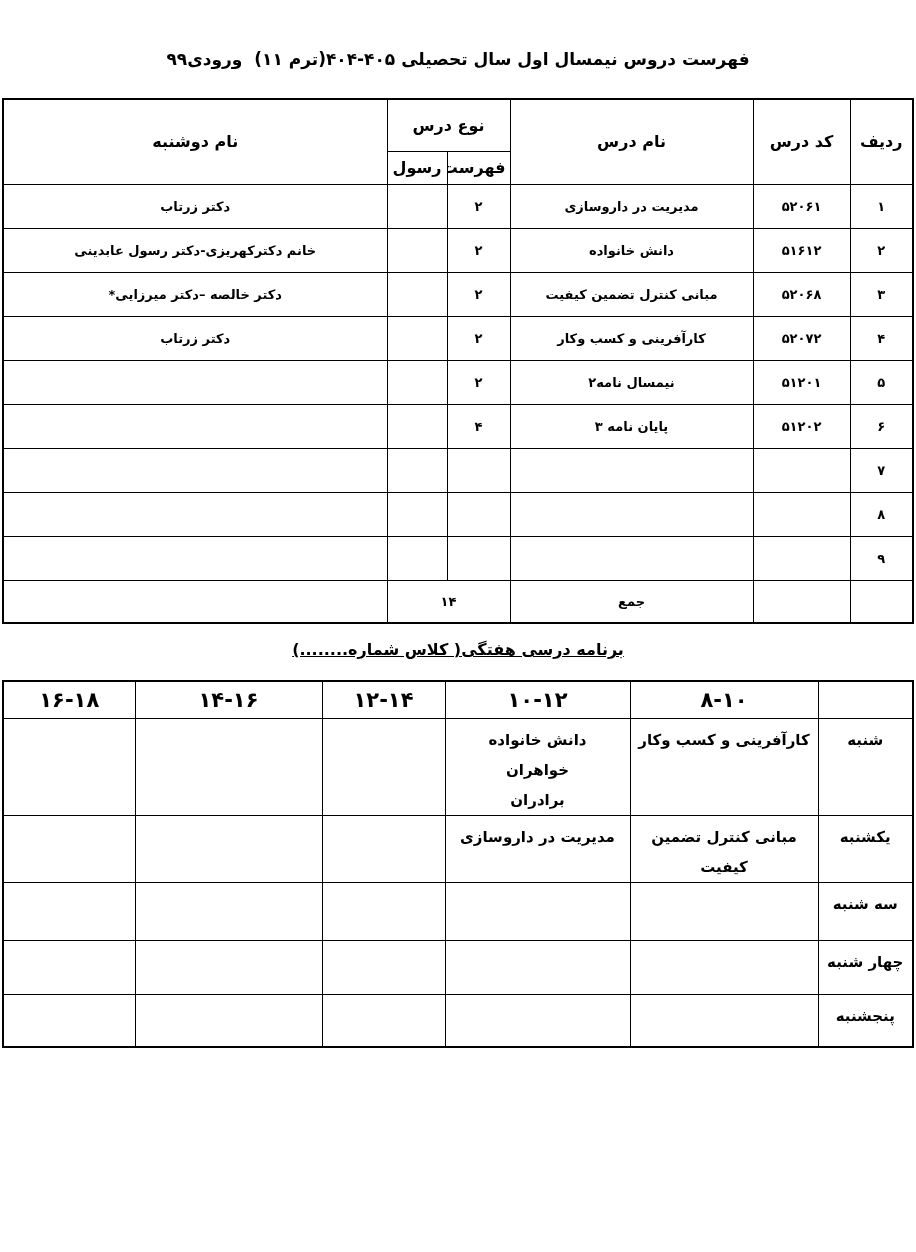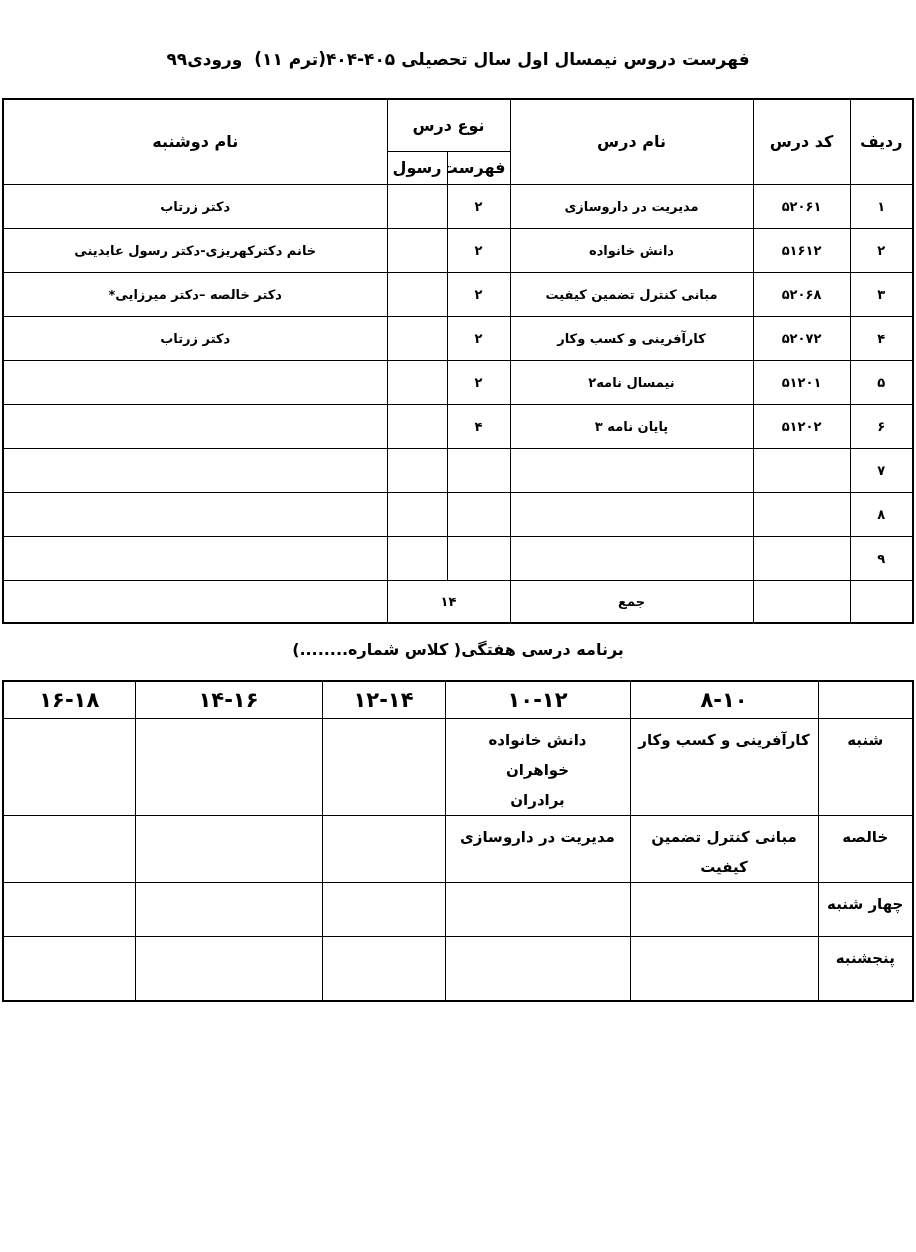--- a/index.html
+++ b/index.html
@@ -9,21 +9,21 @@
     direction:rtl;color:#000;
     font-family:"DejaVu Sans",sans-serif;font-weight:bold;
     overflow:hidden;
   }
   .title{
     padding-top:46px;text-align:center;
     font-size:17px;line-height:26px;white-space:pre;
   }
   .subtitle{
     margin-top:13px;text-align:center;
-    font-size:16px;line-height:26px;
+    font-size:16px;line-height:26px;text-decoration:underline;
   }
   table{
     width:910px;margin:0 auto;border-collapse:collapse;table-layout:fixed;
     direction:rtl;
   }
   table.courses{margin-top:26px;}
   table.schedule{margin-top:17px;}
   th,td{
     border:1px solid #000;padding:0 4px;text-align:center;
     font-weight:bold;overflow:hidden;
@@ -40,21 +40,21 @@
   .schedule th{font-size:21px;height:36px;vertical-align:middle;}
   .schedule td{
     font-size:15px;vertical-align:top;padding-top:6px;
     line-height:30px;white-space:pre-line;
   }
   .schedule tr.d0{height:96px;}
   .schedule tr.d1{height:56px;}
   .schedule tr.d2{height:66px;}
   .schedule tr.d3{height:58px;}
   .schedule tr.d4{height:54px;}
-  .schedule tr.d5{height:64px;}
+  .schedule tr.d5{height:52px;}
 </style>
 </head>
 <body>
 
 <div class="doc">
 
   <div class="title">فهرست دروس نیمسال اول سال تحصیلی ۴۰۵-۴۰۴(ترم ۱۱)  ورودی۹۹</div>
 
   <table class="courses">
     <colgroup>
@@ -184,28 +184,36 @@
       <td>شنبه</td>
       <td>کارآفرینی و کسب وکار</td>
       <td>دانش خانواده
 خواهران
 برادران</td>
       <td></td>
       <td></td>
       <td></td>
     </tr>
     <tr class="d1">
-      <td>خالصه</td>
+      <td>یکشنبه</td>
       <td>مبانی کنترل تضمین
 کیفیت</td>
       <td>مدیریت در داروسازی</td>
       <td></td>
       <td></td>
       <td></td>
     </tr>
+    <tr class="d3">
+      <td>سه شنبه</td>
+      <td></td>
+      <td></td>
+      <td></td>
+      <td></td>
+      <td></td>
+    </tr>
     <tr class="d4">
       <td>چهار شنبه</td>
       <td></td>
       <td></td>
       <td></td>
       <td></td>
       <td></td>
     </tr>
     <tr class="d5">
       <td>پنجشنبه</td>

